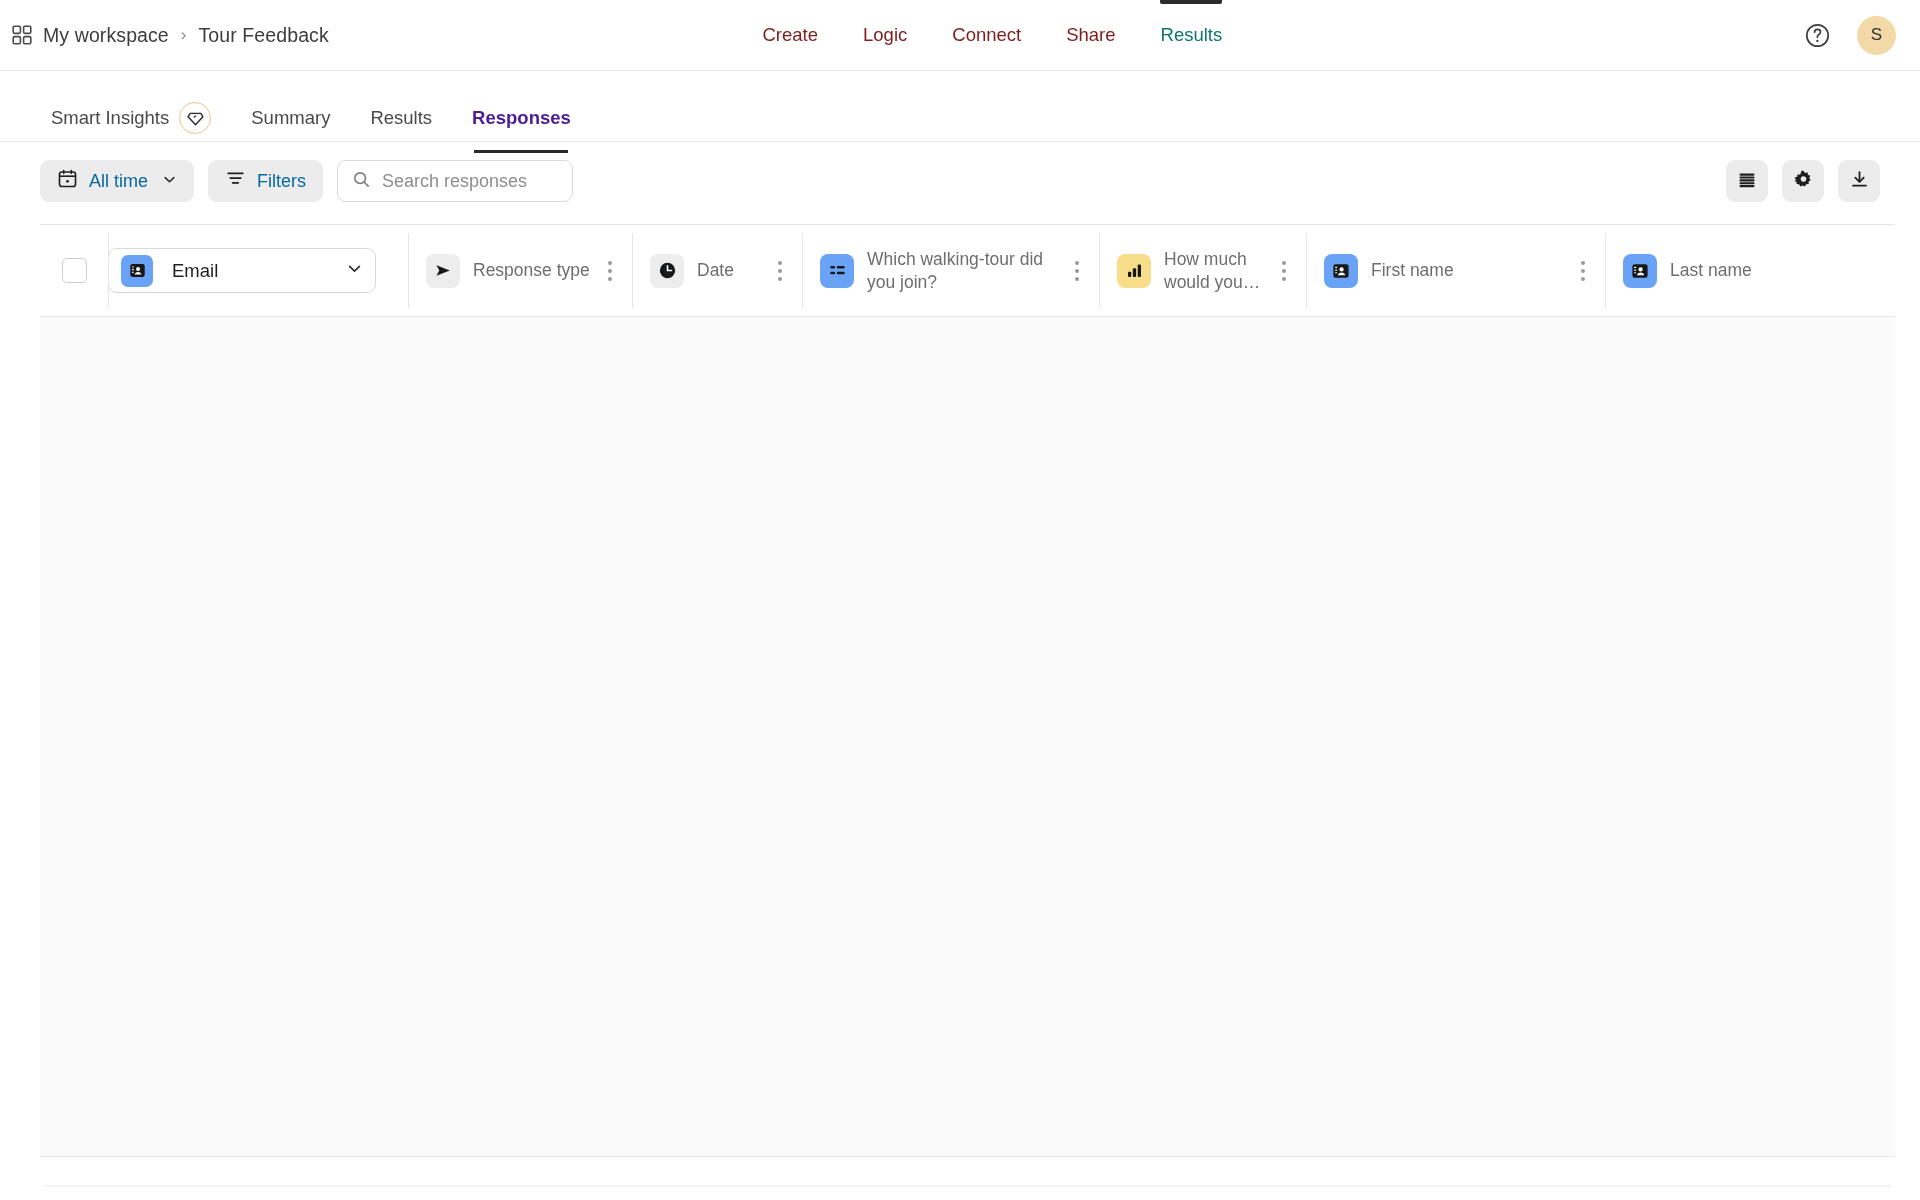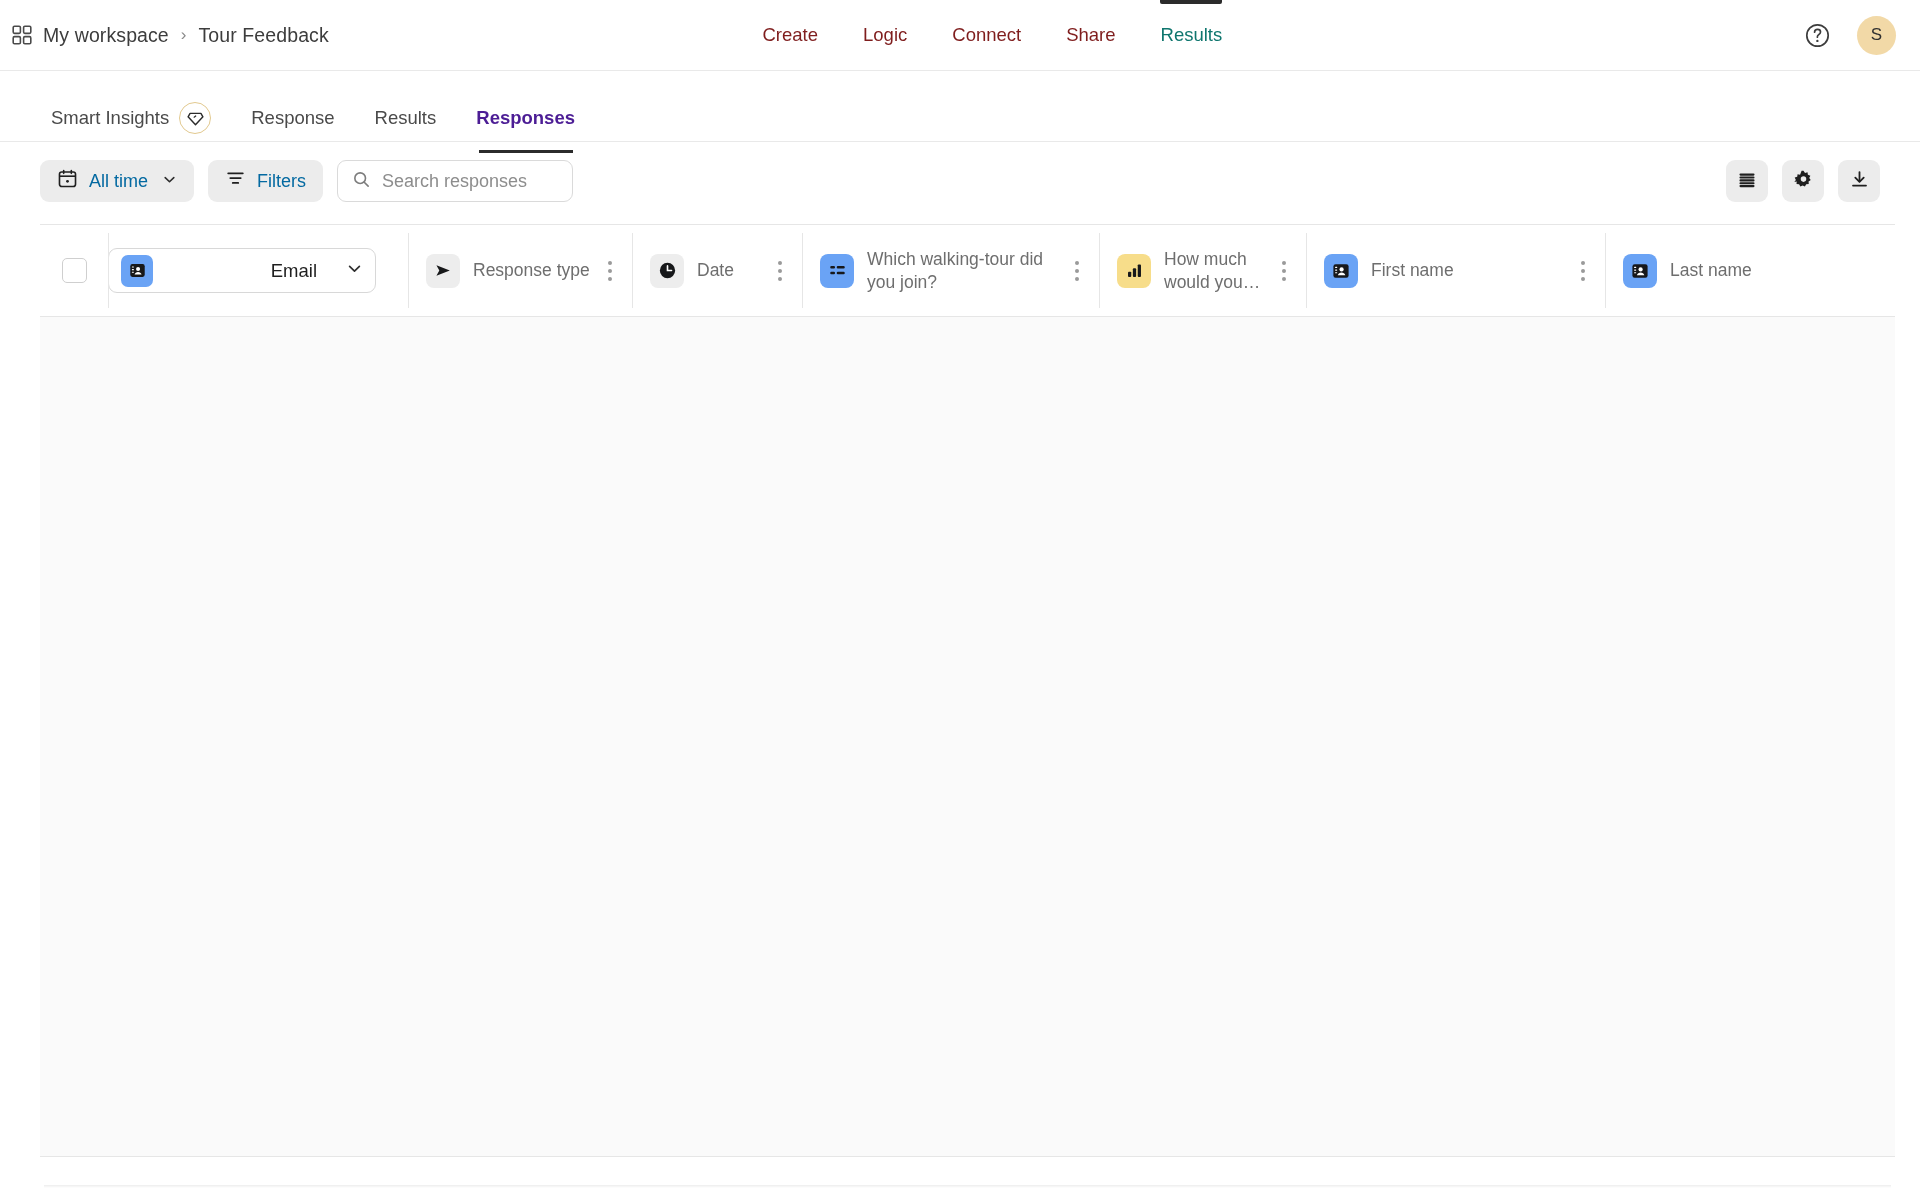--- a/index.html
+++ b/index.html
@@ -140,22 +140,22 @@
     width: 1px; background: #e6e6e6;
   }
   .th-check { width: 68px; justify-content: center; padding: 0; }
   .checkbox {
     width: 25px; height: 25px; border: 1.4px solid #cfcfcf;
     border-radius: 5px; background: #fff; cursor: pointer;
   }
   .th-email { width: 300px; padding-left: 0; }
   .email-select {
     width: 268px; height: 45px; border: 1px solid #d8d8d8; border-radius: 9px;
-    background: #fff; display: flex; align-items: center; gap: 29px;
-    padding: 0 12px 0 12px; cursor: pointer; text-align: right;
+    background: #fff; display: flex; align-items: center; gap: 19px;
+    padding: 0 12px 0 12px; cursor: pointer;
   }
   .email-select .lbl { font-size: 18.5px; color: #1f1f1f; flex: 1; }
 
   .th-body { display: flex; align-items: center; gap: 13px; flex: 1; min-width: 0; }
   .th-label {
     font-size: 17.5px; color: #6e6e6e; line-height: 1.3;
     overflow: hidden;
   }
   .th-label.two { max-width: 178px; }
   .kebab {
@@ -234,21 +234,21 @@
     <div class="subtab">
       <span>Smart Insights</span>
       <span class="gem-badge">
         <svg width="19" height="19" viewBox="0 0 20 20" fill="none">
           <path d="M4.3 4.6h11.4l2.1 3.6L10 16.6 2.2 8.2l2.1-3.6z" stroke="#2b2b2b" stroke-width="1.5" stroke-linejoin="round"></path>
           <path d="M8.6 8.6l1.6-1.2" stroke="#2b2b2b" stroke-width="1.4" stroke-linecap="round"></path>
         </svg>
       </span>
     </div>
     <div class="subtab">
-      <span>Response</span>
+      <span>Summary</span>
     </div>
     <div class="subtab">
       <span>Results</span>
     </div>
     <div class="subtab active">
       <span>Responses</span>
     </div>
   </div>
 </div>
 

